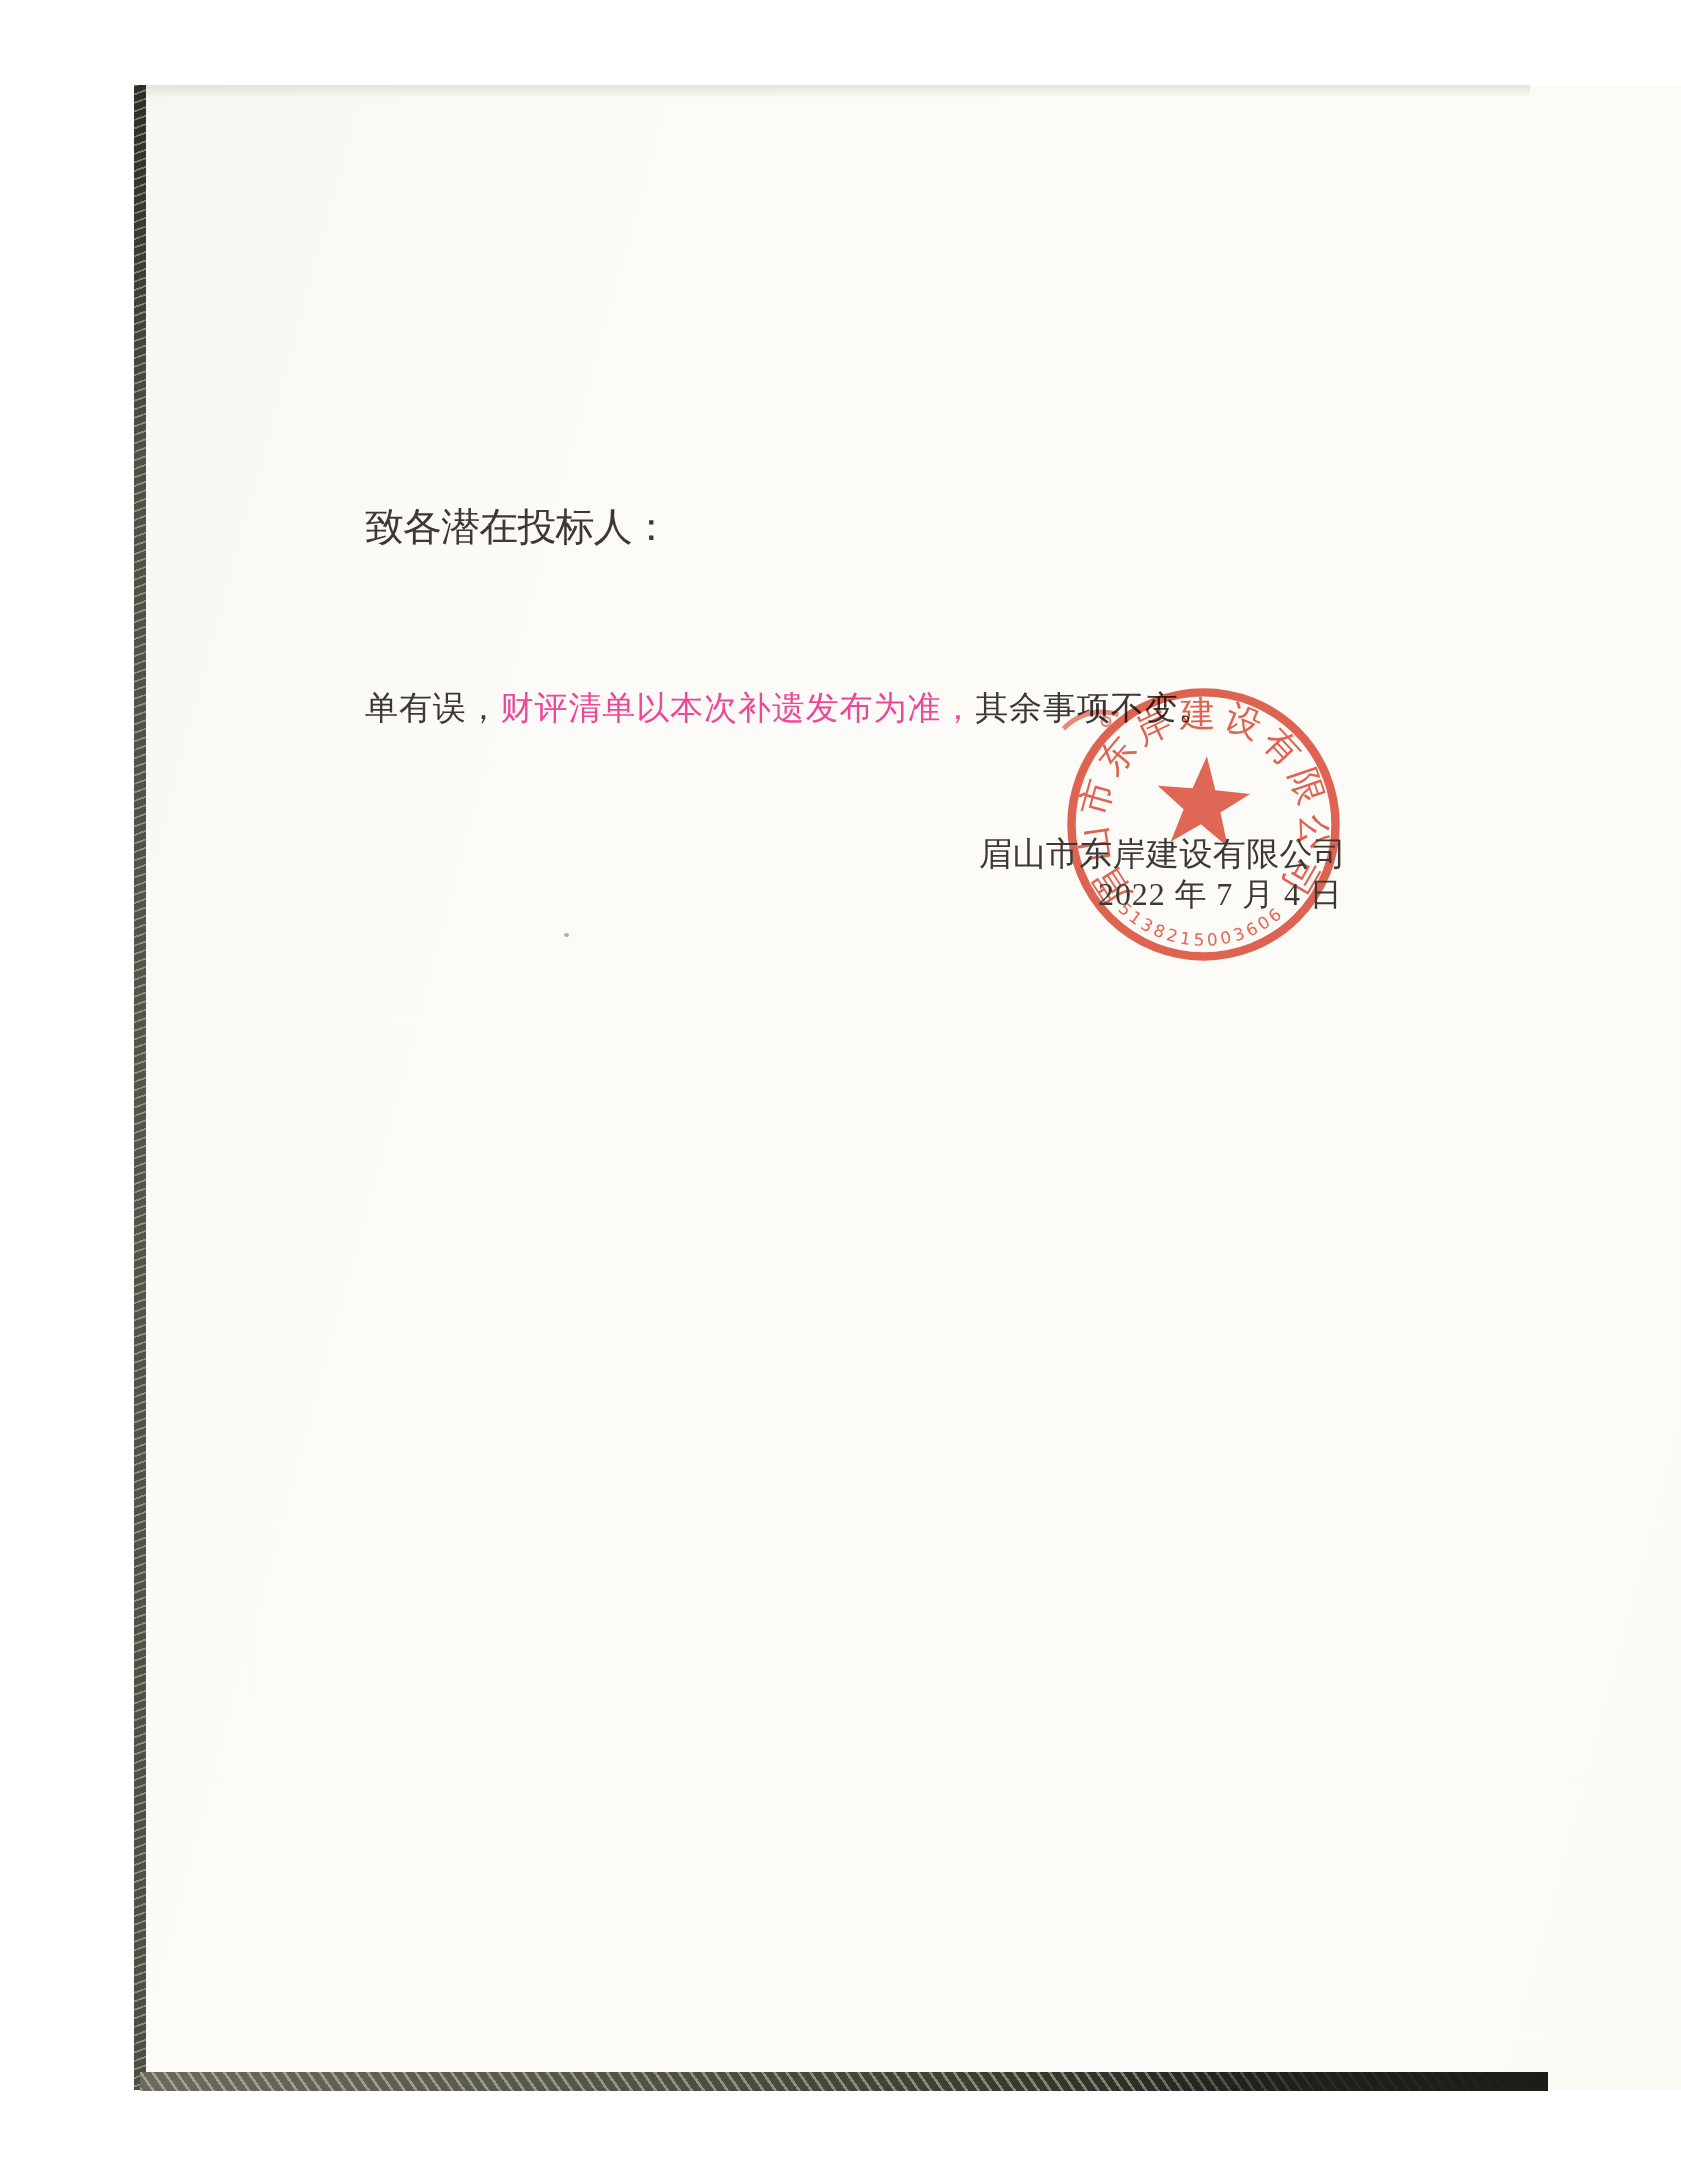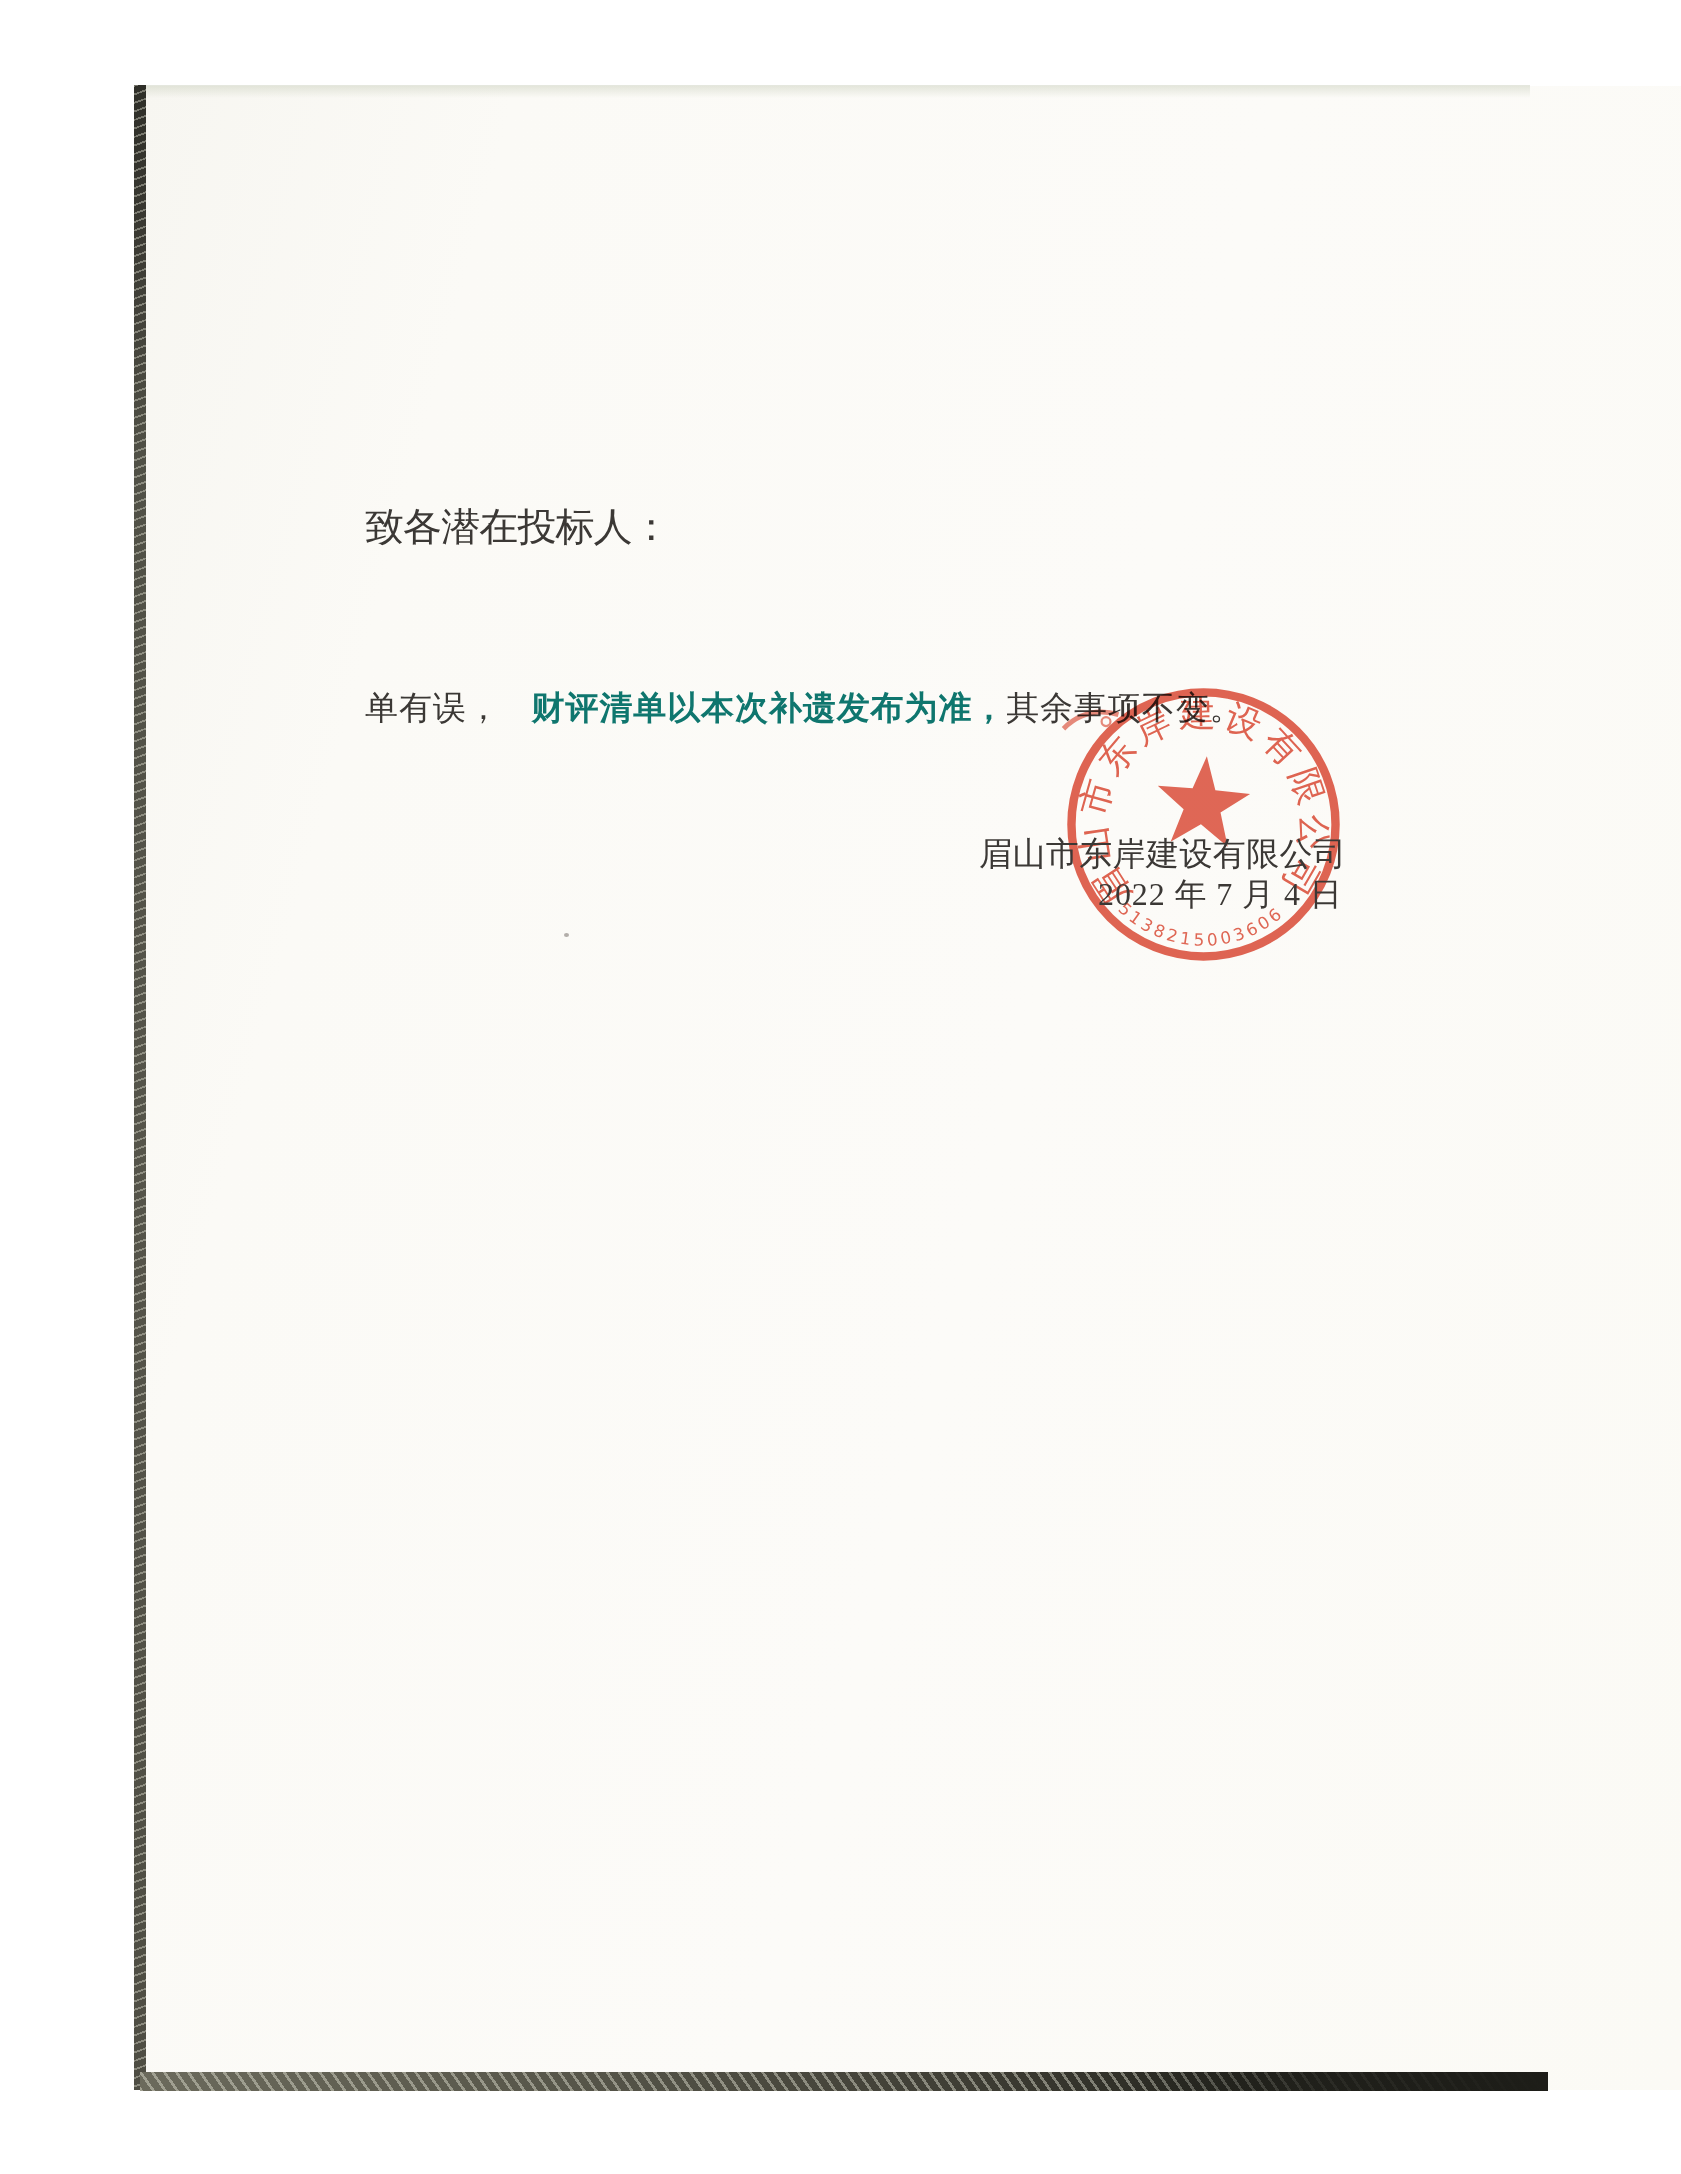--- a/index.html
+++ b/index.html
@@ -42,21 +42,21 @@
 
   
   .doc-text{position:absolute;color:#3b3835;line-height:1.15;white-space:nowrap;}
   .title{
     left:399px;top:347px;
     font-size:35px;font-weight:bold;color:#332f2c;letter-spacing:0px;
   }
   .salutation{left:365px;top:505px;font-size:39px;letter-spacing:-0.9px;}
   .body-line1{left:438px;top:615px;font-size:33px;letter-spacing:1.8px;}
   .body-line2{left:365px;top:690px;font-size:33px;letter-spacing:0.9px;}
-  .body-line2 .seg-bold{font-weight:bold;color:#0f766e;margin-left:31px;}
+  .body-line2 .seg-bold{font-weight:normal;color:#ec4899;}
   .sign-company{left:979px;top:836px;font-size:33px;letter-spacing:0.4px;}
   .sign-date{left:1098px;top:876px;font-size:32px;letter-spacing:0.9px;text-align:center;}
 
   
   .seal{
     position:absolute;left:1044px;top:663px;width:319px;height:337px;
     mix-blend-mode:multiply;opacity:.93;
   }
   .seal svg{display:block;width:100%;height:100%;}
 

